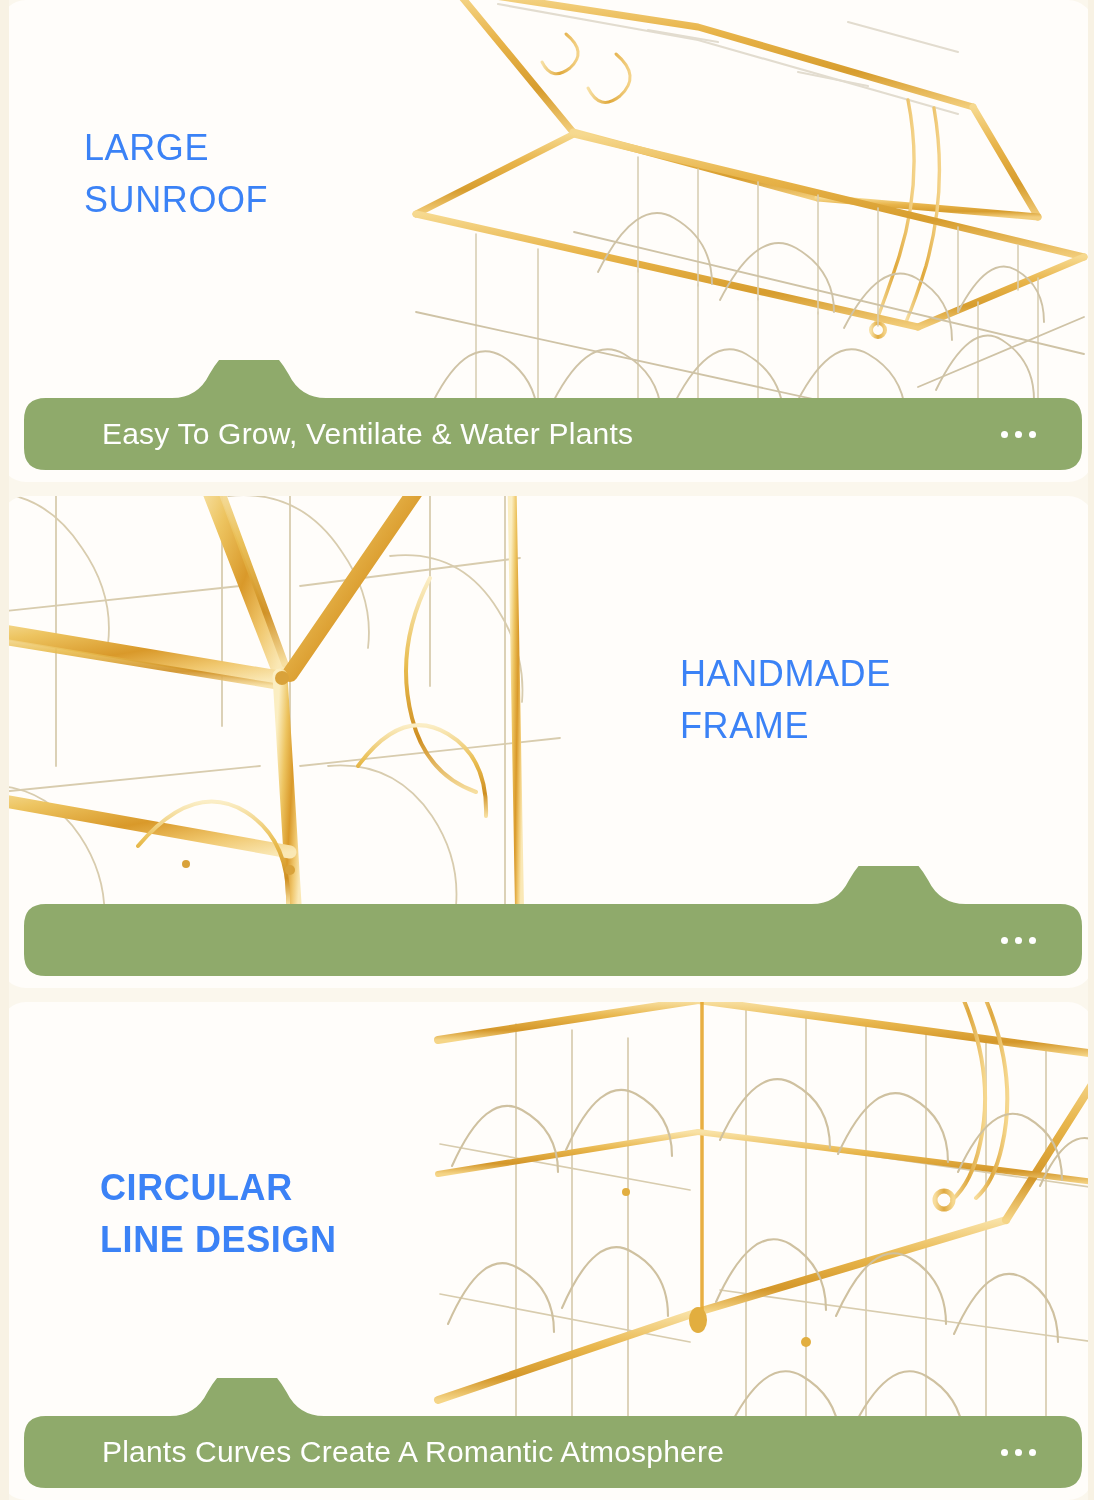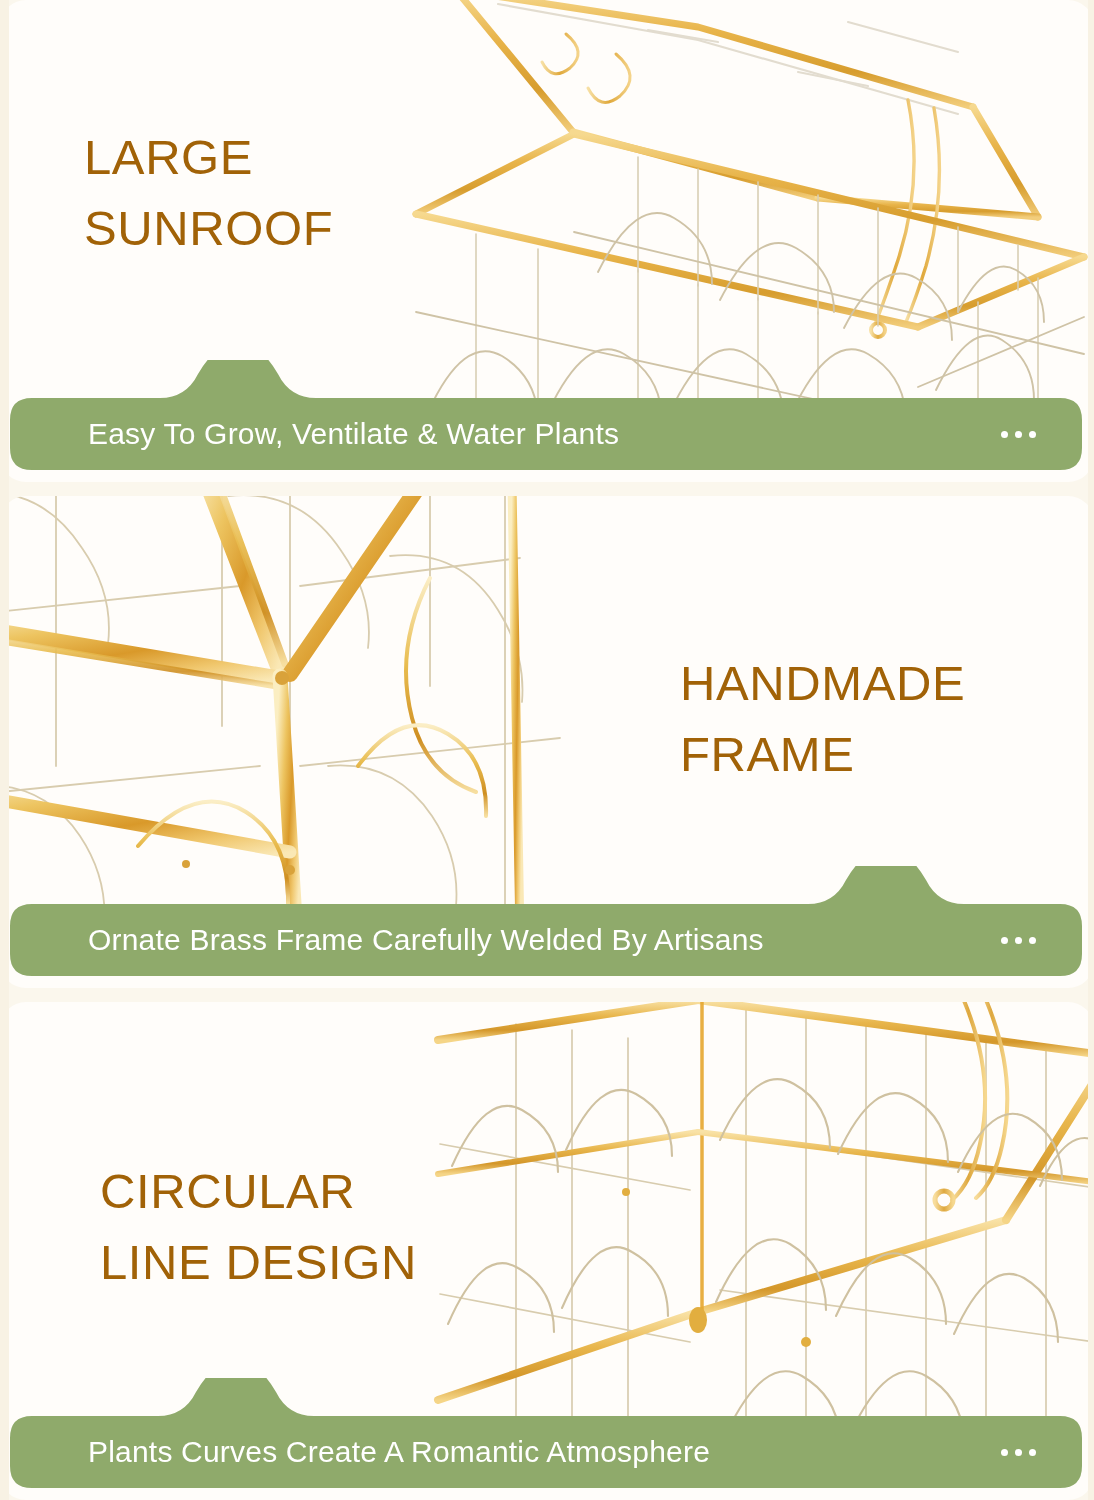--- a/index.html
+++ b/index.html
@@ -44,36 +44,36 @@
   .panel-stage {
     position: absolute;
     inset: 0;
     overflow: hidden;
   }
 
   
   .headline {
     position: absolute;
     z-index: 6;
-    color: #a16207;
-    font-size: 49px;
+    color: #3b82f6;
+    font-size: 36px;
     line-height: 1.45;
     letter-spacing: 0.6px;
     font-weight: 400;
     white-space: pre-line;
     text-transform: uppercase;
   }
   .headline.pos-tl { left: 84px; top: 122px; }
   .headline.pos-mr { left: 680px; top: 152px; }
-  .headline.pos-bl { left: 100px; top: 154px; }
+  .headline.pos-bl { left: 100px; top: 160px; font-weight: bold; }
 
   
   .banner-wrap {
     position: absolute;
-    left: 10px;
+    left: 24px;
     right: 12px;
     bottom: 12px;
     height: 110px;
     z-index: 9;
     pointer-events: none;
     padding-left: 24px;
   }
   .banner-svg {
     position: absolute;
     left: 0;
@@ -342,21 +342,20 @@
         </g>
       </svg>
 
       <div class="headline pos-mr">HANDMADE
 FRAME</div>
 
       <div class="banner-wrap">
         <svg class="banner-svg" viewBox="0 0 1072 110" preserveAspectRatio="none">
           <path fill="#8faa6b" d="M0 60 Q0 38 22 38 L798 38 Q824 38 836 14 Q853 -16 876 -16 Q899 -16 916 14 Q928 38 954 38 L1050 38 Q1072 38 1072 60 L1072 88 Q1072 110 1050 110 L22 110 Q0 110 0 88 Z"></path>
         </svg>
-        <div class="banner-text">Ornate Brass Frame Carefully Welded By Artisans</div>
         <div class="banner-dots">
           <i></i>
             <i></i>
             <i></i>
         </div>
       </div>
 
     </div>
   </section>
 

